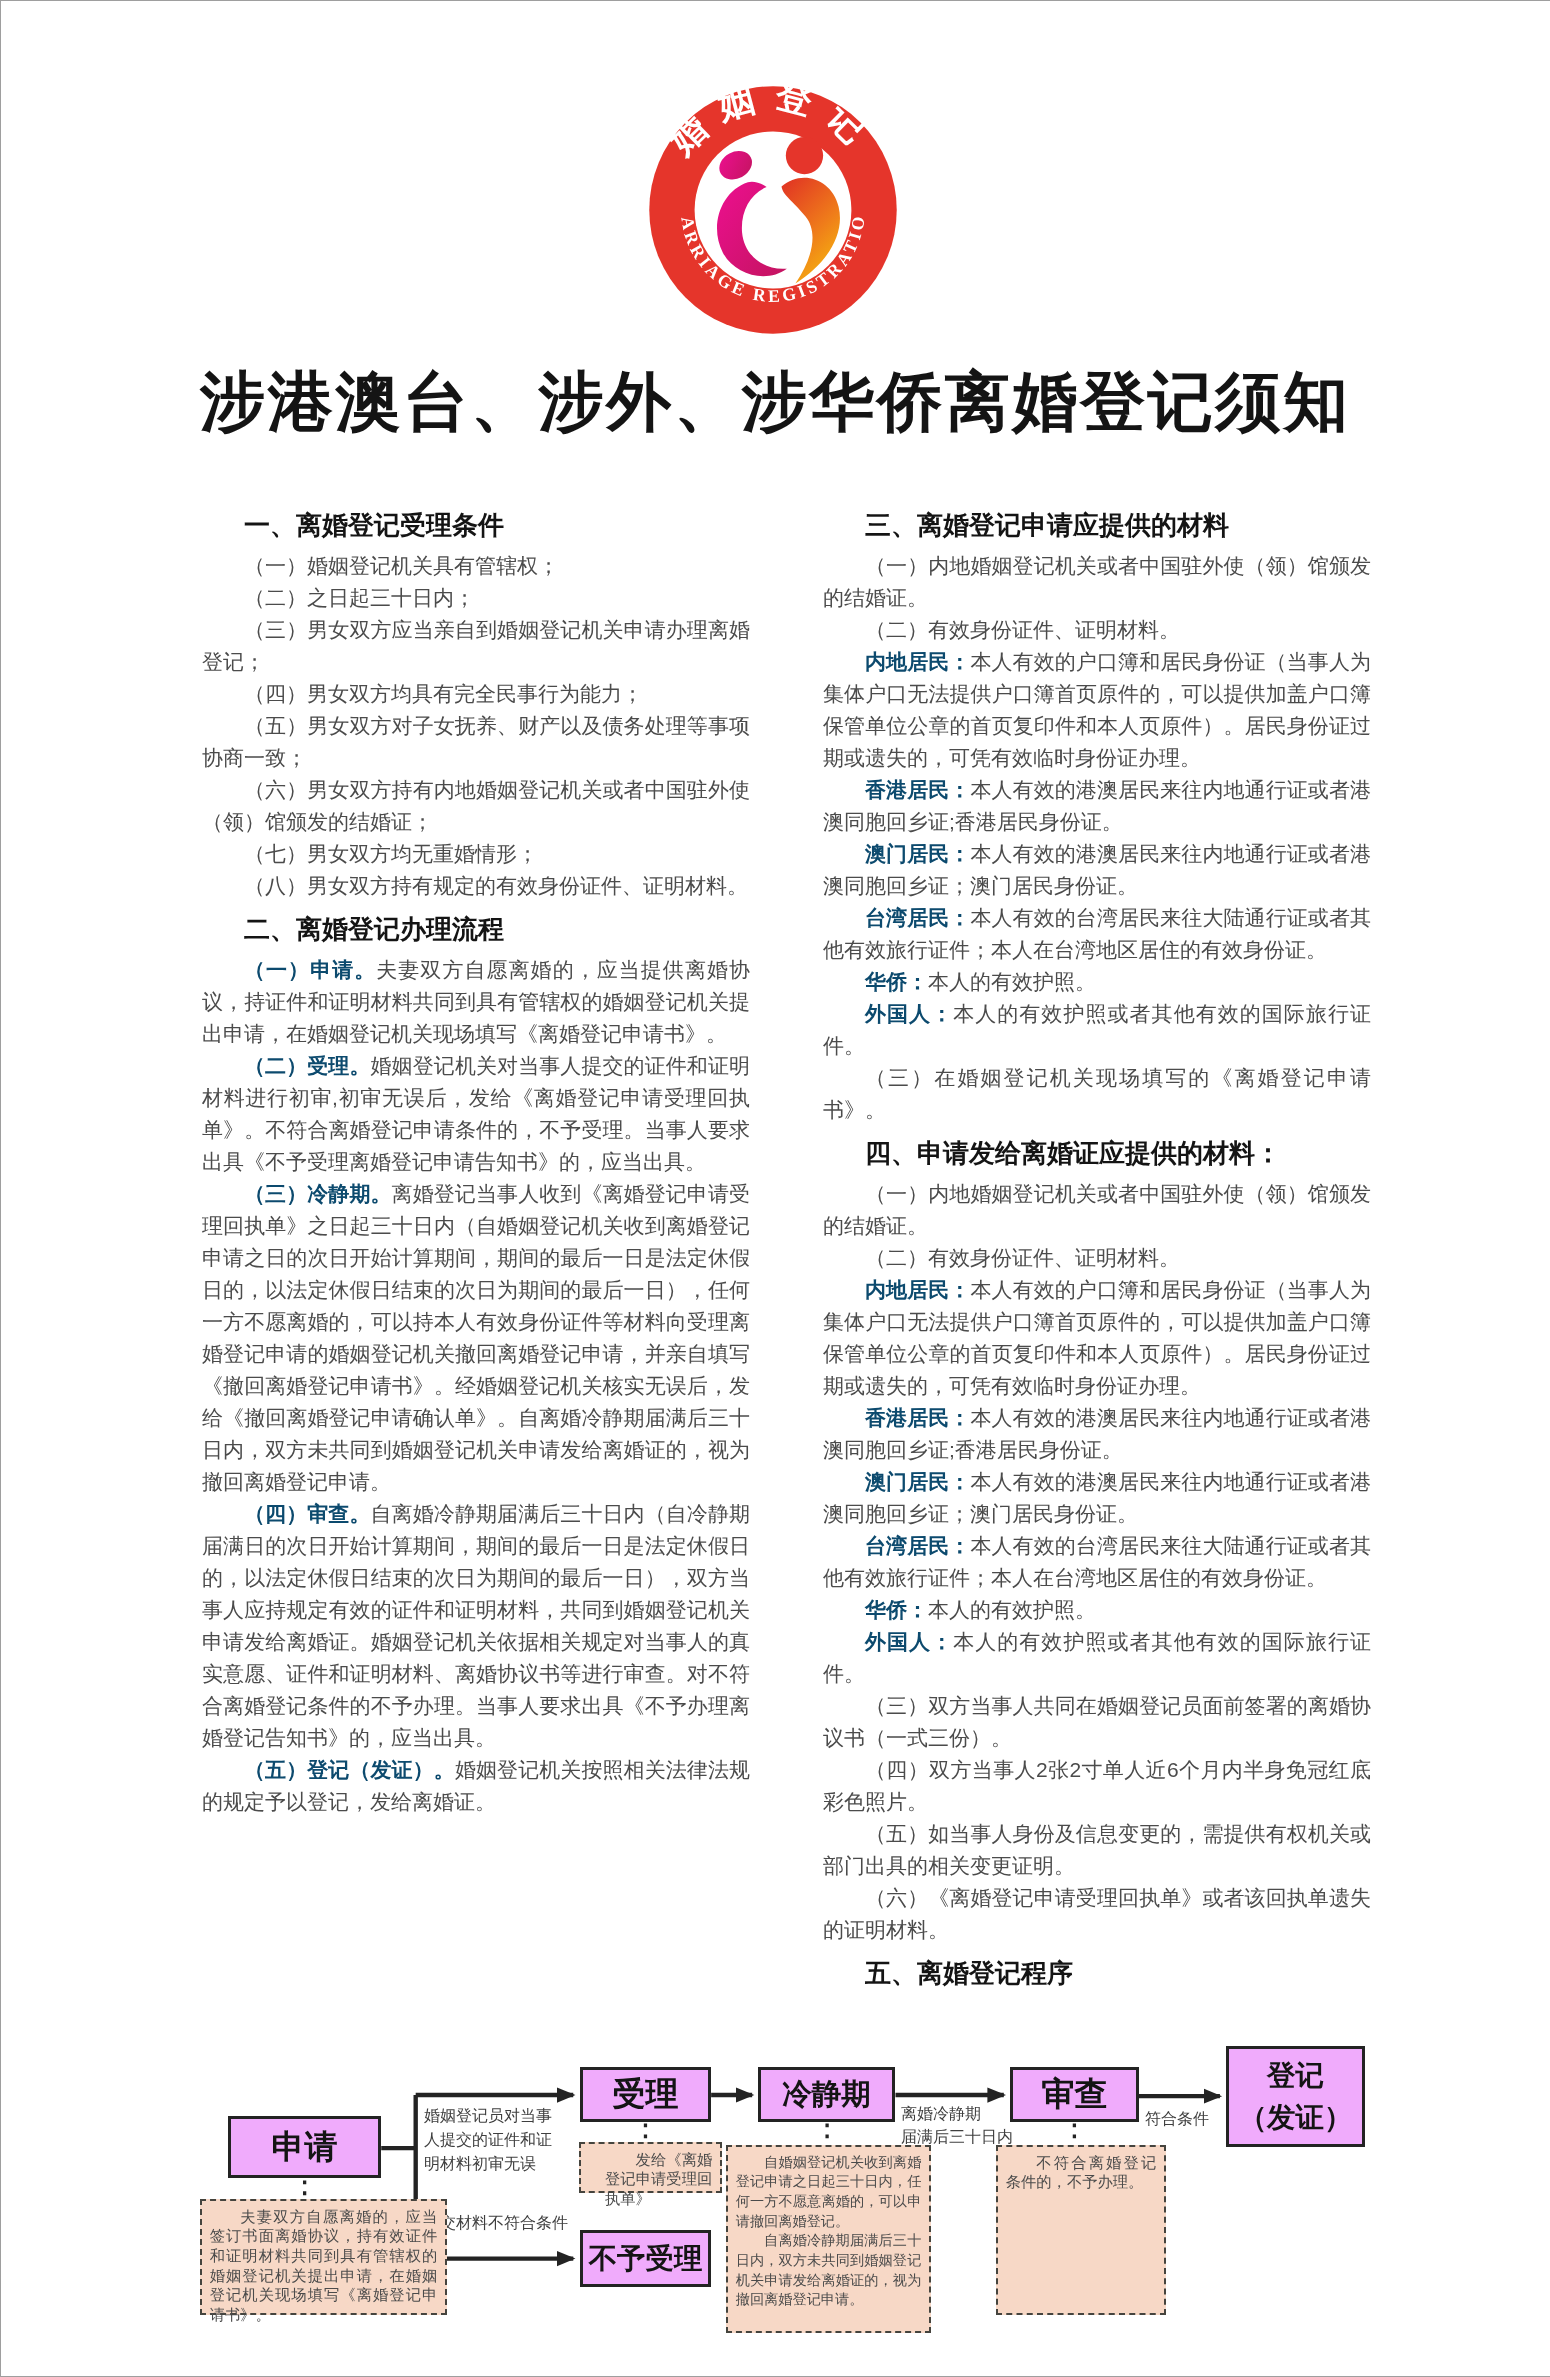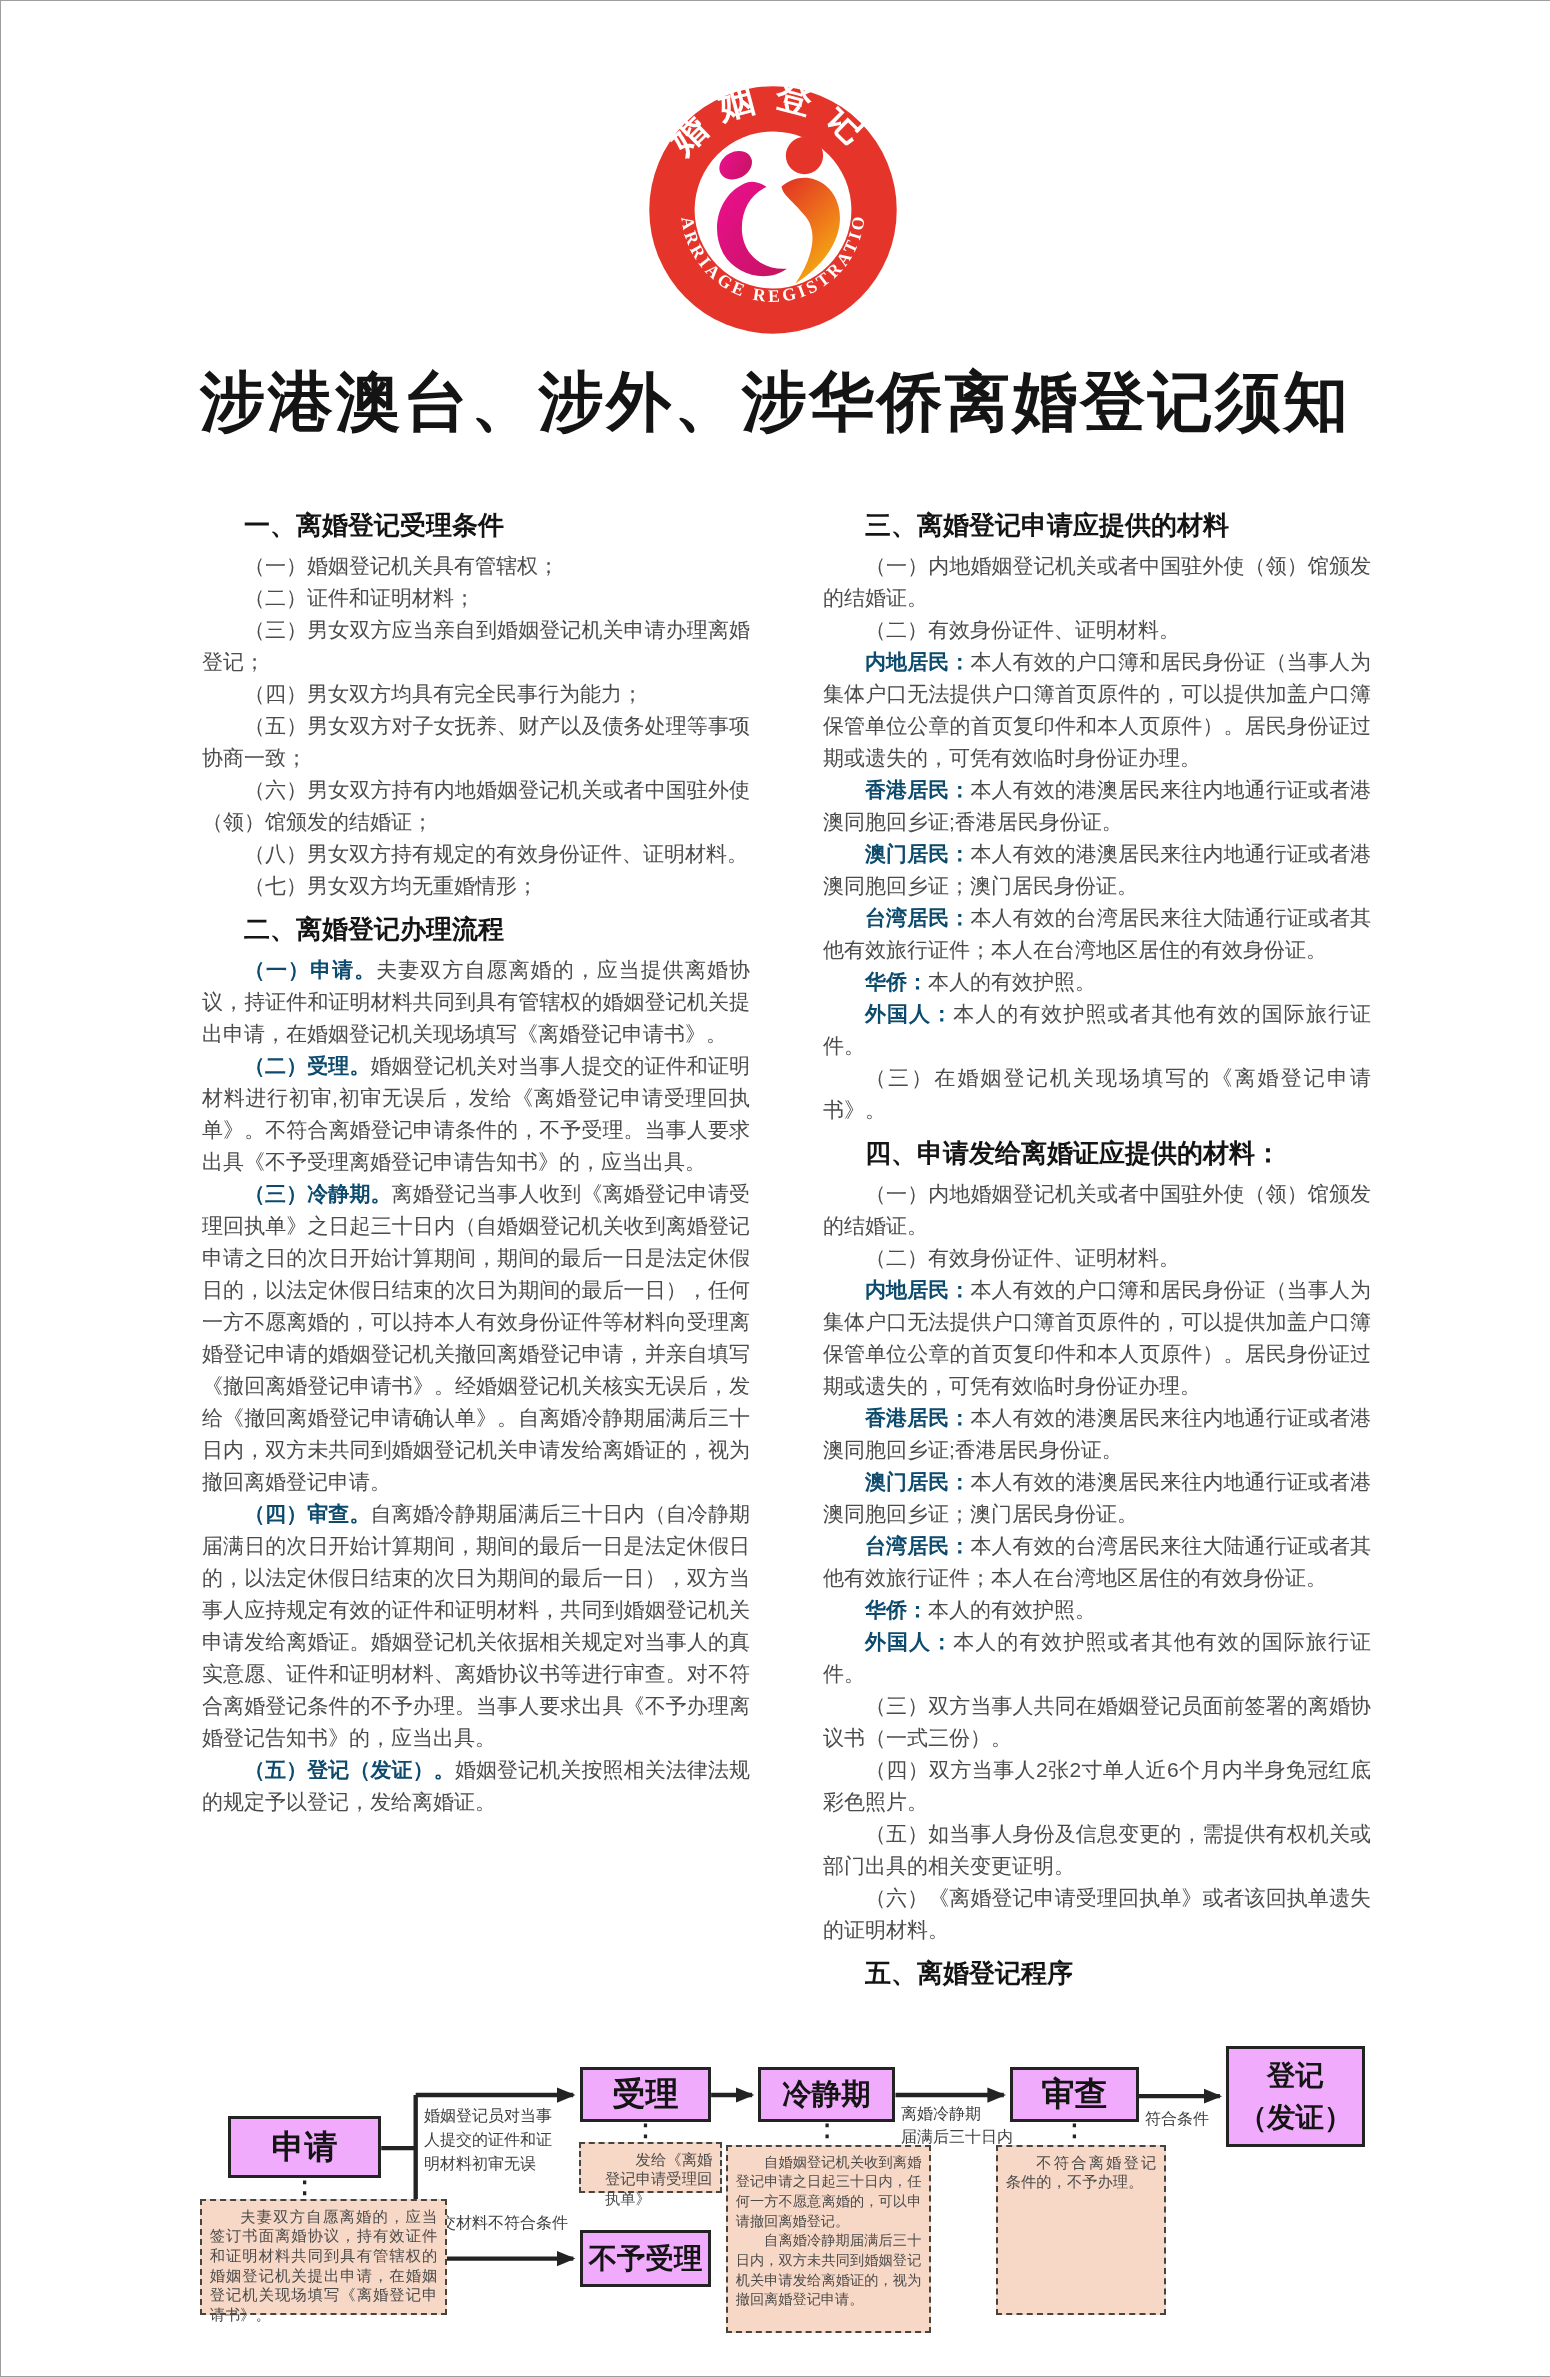--- a/index.html
+++ b/index.html
@@ -90,27 +90,27 @@
         <textPath href="#arcBot" startOffset="50%" text-anchor="middle">MARRIAGE REGISTRATION</textPath>
       </text>
     </svg>
   </div>
 
   <h1 class="title">涉港澳台、涉外、涉华侨离婚登记须知</h1>
 
   <div class="col col-left">
       <h2 class="sec-heading">一、离婚登记受理条件</h2>
       <p class="para">（一）婚姻登记机关具有管辖权；</p>
-      <p class="para">（二）证件和证明材料；</p>
+      <p class="para">（二）之日起三十日内；</p>
       <p class="para">（三）男女双方应当亲自到婚姻登记机关申请办理离婚登记；</p>
       <p class="para">（四）男女双方均具有完全民事行为能力；</p>
       <p class="para">（五）男女双方对子女抚养、财产以及债务处理等事项协商一致；</p>
       <p class="para">（六）男女双方持有内地婚姻登记机关或者中国驻外使（领）馆颁发的结婚证；</p>
+      <p class="para">（七）男女双方均无重婚情形；</p>
       <p class="para">（八）男女双方持有规定的有效身份证件、证明材料。</p>
-      <p class="para">（七）男女双方均无重婚情形；</p>
       <h2 class="sec-heading">二、离婚登记办理流程</h2>
       <p class="para"><b class="lead">（一）申请。</b>夫妻双方自愿离婚的，应当提供离婚协议，持证件和证明材料共同到具有管辖权的婚姻登记机关提出申请，在婚姻登记机关现场填写《离婚登记申请书》。</p>
       <p class="para"><b class="lead">（二）受理。</b>婚姻登记机关对当事人提交的证件和证明材料进行初审,初审无误后，发给《离婚登记申请受理回执单》。不符合离婚登记申请条件的，不予受理。当事人要求出具《不予受理离婚登记申请告知书》的，应当出具。</p>
       <p class="para"><b class="lead">（三）冷静期。</b>离婚登记当事人收到《离婚登记申请受理回执单》之日起三十日内（自婚姻登记机关收到离婚登记申请之日的次日开始计算期间，期间的最后一日是法定休假日的，以法定休假日结束的次日为期间的最后一日），任何一方不愿离婚的，可以持本人有效身份证件等材料向受理离婚登记申请的婚姻登记机关撤回离婚登记申请，并亲自填写《撤回离婚登记申请书》。经婚姻登记机关核实无误后，发给《撤回离婚登记申请确认单》。自离婚冷静期届满后三十日内，双方未共同到婚姻登记机关申请发给离婚证的，视为撤回离婚登记申请。</p>
       <p class="para"><b class="lead">（四）审查。</b>自离婚冷静期届满后三十日内（自冷静期届满日的次日开始计算期间，期间的最后一日是法定休假日的，以法定休假日结束的次日为期间的最后一日），双方当事人应持规定有效的证件和证明材料，共同到婚姻登记机关申请发给离婚证。婚姻登记机关依据相关规定对当事人的真实意愿、证件和证明材料、离婚协议书等进行审查。对不符合离婚登记条件的不予办理。当事人要求出具《不予办理离婚登记告知书》的，应当出具。</p>
       <p class="para"><b class="lead">（五）登记（发证）。</b>婚姻登记机关按照相关法律法规的规定予以登记，发给离婚证。</p>
     </div>
   <div class="col col-right">
       <h2 class="sec-heading">三、离婚登记申请应提供的材料</h2>
       <p class="para">（一）内地婚姻登记机关或者中国驻外使（领）馆颁发的结婚证。</p>

